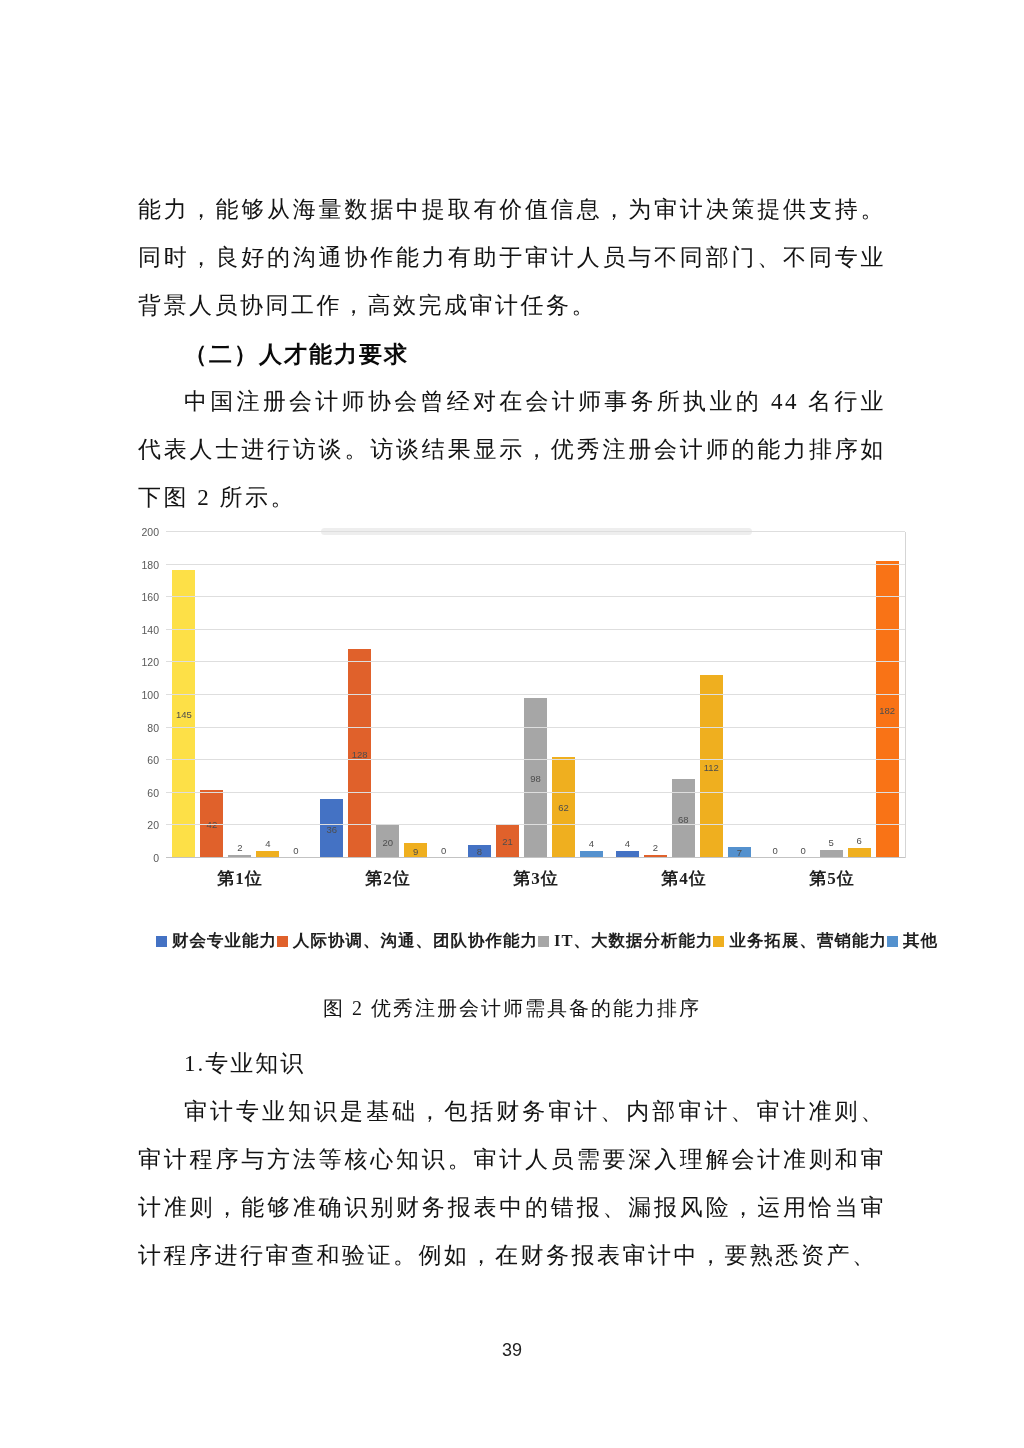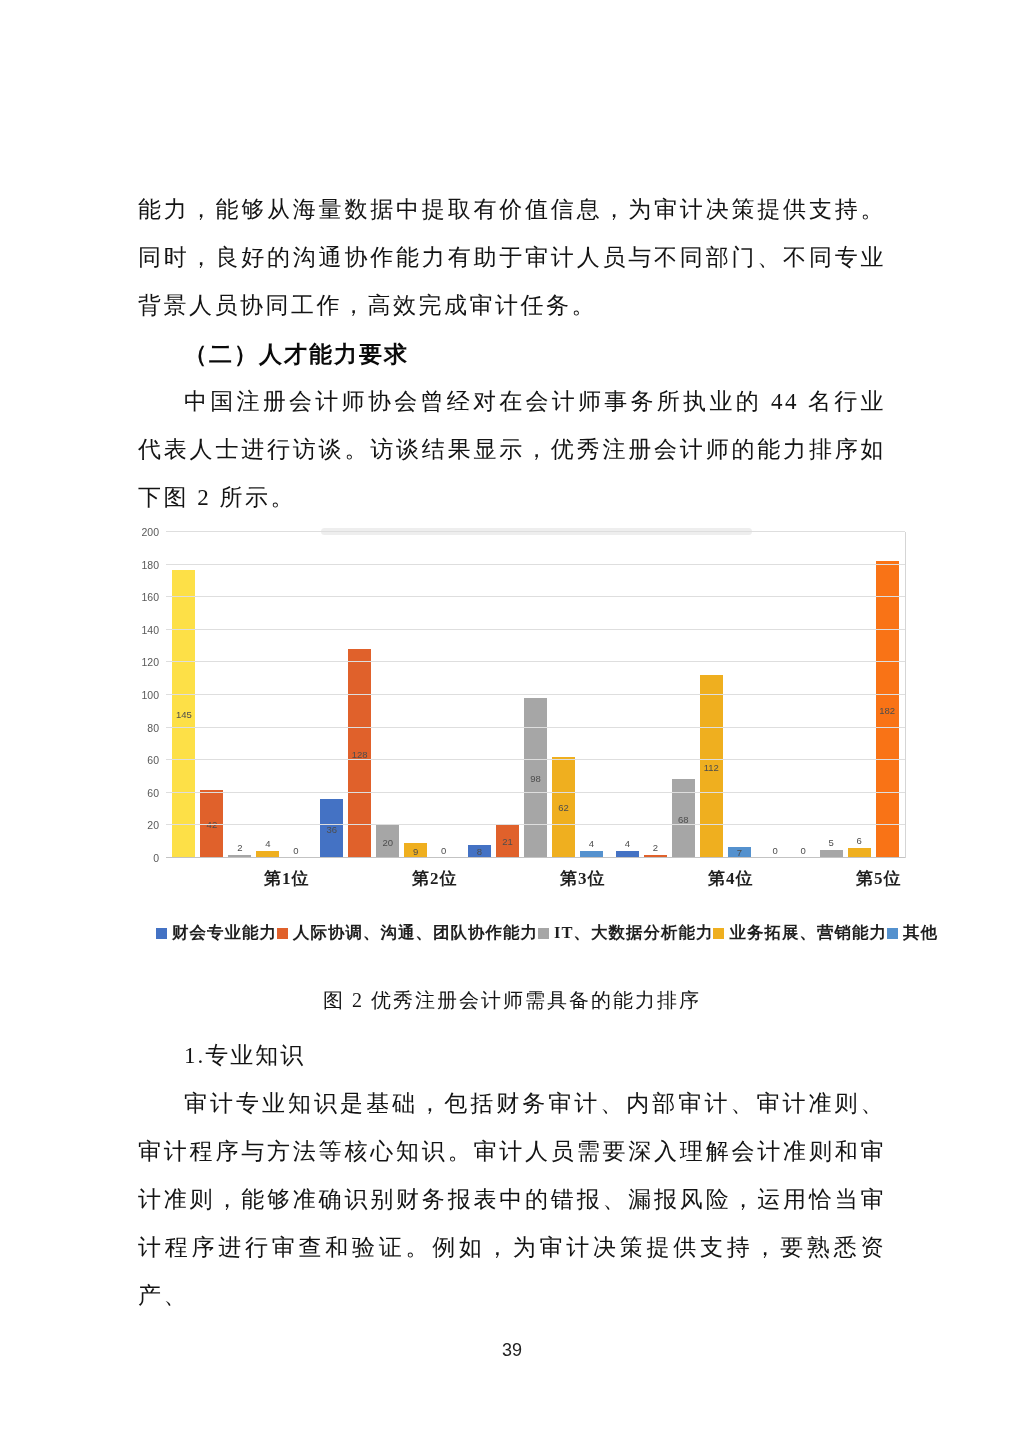--- a/index.html
+++ b/index.html
@@ -33,23 +33,23 @@
               display:flex; justify-content:space-around; align-items:flex-end; }
   .bar-group { width:139px; display:flex; justify-content:center;
                align-items:flex-end; gap:5px; height:100%; }
   .bar { width:23px; position:relative; }
   .bar-label { position:absolute; left:50%; font-size:9.5px; color:#4d4d4d;
                font-family:"Liberation Sans", sans-serif; white-space:nowrap; }
   .bar-label.inside { top:50%; transform:translate(-50%,-50%); }
   .bar-label.above  { bottom:calc(100% + 2px); transform:translateX(-50%); }
   .cat-row { margin-left:30px; display:flex; justify-content:space-around;
              margin-top:9px; }
-  .cat-label { width:139px; text-align:right; font-size:17px; font-weight:bold;
+  .cat-label { width:139px; text-align:center; font-size:17px; font-weight:bold;
                letter-spacing:1px; color:#1f1f1f; }
-  .legend { margin-left:20px; margin-top:32px; display:flex;
+  .legend { margin-left:20px; margin-top:40px; display:flex;
             justify-content:space-between; align-items:center; width:748px; }
   .legend-item { display:flex; align-items:center; font-size:16.5px;
                  font-weight:bold; letter-spacing:1px; color:#1f1f1f;
                  white-space:nowrap; }
   .legend-swatch { width:11px; height:11px; display:inline-block;
                    margin-right:5px; flex:0 0 auto; }
 
   .caption { margin-top:36px; text-align:center; font-size:20px;
              letter-spacing:2px; line-height:40px; color:#141414; }
   .subheading { margin-top:12px; font-size:23px; line-height:48px;
@@ -215,17 +215,17 @@
           <span class="legend-swatch" style="background: rgb(84, 145, 206);"></span>
           <span>其他</span>
         </div>
       </div>
   </div>
 
   <p class="caption">图 2 优秀注册会计师需具备的能力排序</p>
 
   <p class="subheading">1.专业知识</p>
 
-  <p class="para indent">审计专业知识是基础，包括财务审计、内部审计、审计准则、审计程序与方法等核心知识。审计人员需要深入理解会计准则和审计准则，能够准确识别财务报表中的错报、漏报风险，运用恰当审计程序进行审查和验证。例如，为审计决策提供支持，要熟悉资产、</p>
+  <p class="para indent">审计专业知识是基础，包括财务审计、内部审计、审计准则、审计程序与方法等核心知识。审计人员需要深入理解会计准则和审计准则，能够准确识别财务报表中的错报、漏报风险，运用恰当审计程序进行审查和验证。例如，在财务报表审计中，要熟悉资产、</p>
 
 </div>
 
 <div class="page-number">39</div>
 
 </body></html>

